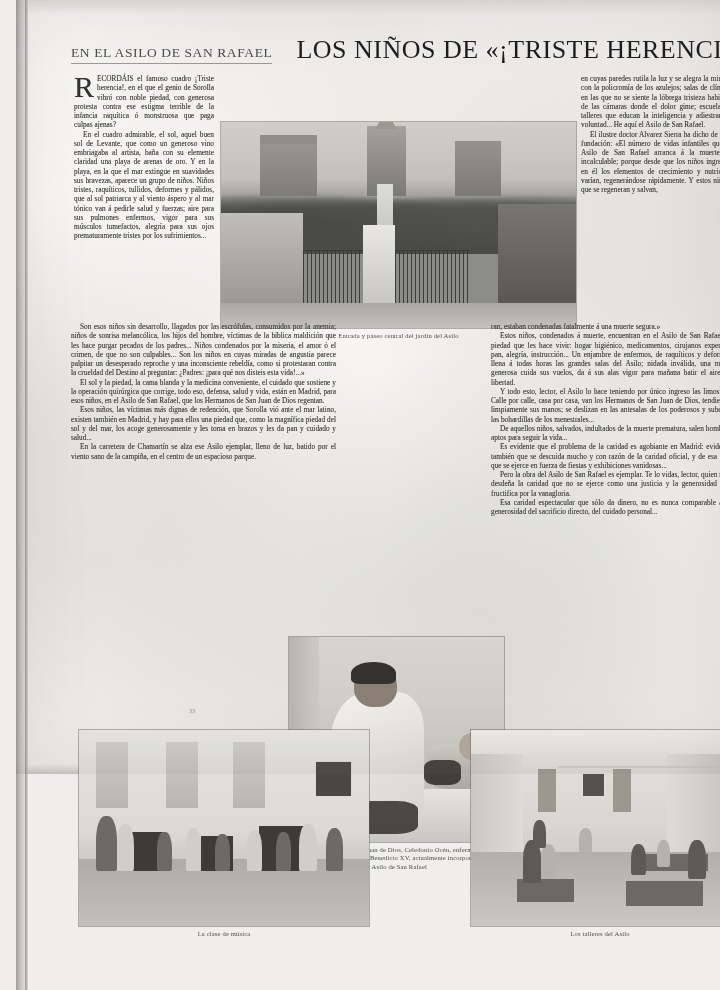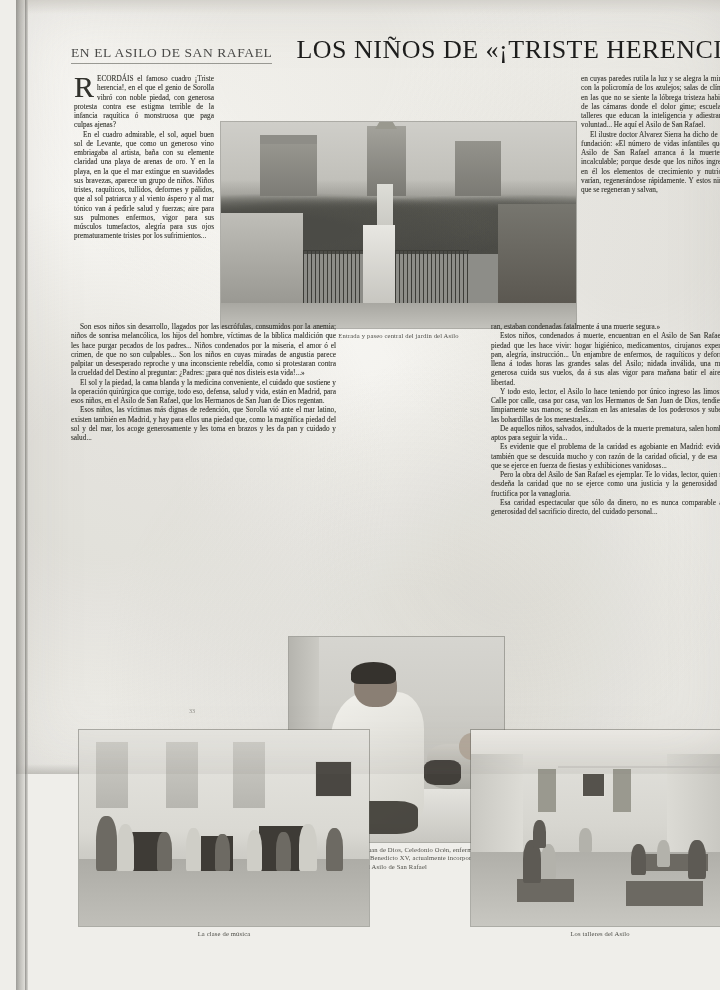--- a/index.html
+++ b/index.html
@@ -254,20 +254,21 @@
         <p>El ilustre doctor Alvarez Sierra ha dicho de esta fundación: «El número de vidas infantiles que el Asilo de San Rafael arranca á la muerte es incalculable; porque desde que los niños ingresan en él los elementos de crecimiento y nutrición varían, regenerándose rápidamente. Y estos niños, que se regeneran y salvan,</p>
       </div>
     </div>
 
     <div class="band-mid">
 
       <div class="mid-left col-text">
         <p>Son esos niños sin desarrollo, llagados por las escrófulas, consumidos por la anemia; niños de sonrisa melancólica, los hijos del hombre, víctimas de la bíblica maldición que les hace purgar pecados de los padres... Niños condenados por la miseria, el amor ó el crimen, de que no son culpables... Son los niños en cuyas miradas de angustia parece palpitar un desesperado reproche y una inconsciente rebeldía, como si protestaran contra la crueldad del Destino al preguntar: ¿Padres: ¡para qué nos disteis esta vida!...»</p>
         <p>El sol y la piedad, la cama blanda y la medicina conveniente, el cuidado que sostiene y la operación quirúrgica que corrige, todo eso, defensa, salud y vida, están en Madrid, para esos niños, en el Asilo de San Rafael, que los Hermanos de San Juan de Dios regentan.</p>
         <p>Esos niños, las víctimas más dignas de redención, que Sorolla vió ante el mar latino, existen también en Madrid, y hay para ellos una piedad que, como la magnífica piedad del sol y del mar, los acoge generosamente y les toma en brazos y les da pan y cuidado y salud...</p>
+        <p>En la carretera de Chamartín se alza ese Asilo ejemplar, lleno de luz, batido por el viento sano de la campiña, en el centro de un espacioso parque.</p>
       </div>
 
       <div class="mid-right col-text">
         <p class="noind">ran, estaban condenadas fatalmente á una muerte segura.»</p>
         <p>Estos niños, condenados á muerte, encuentran en el Asilo de San Rafael la piedad que les hace vivir: hogar higiénico, medicamentos, cirujanos expertos, pan, alegría, instrucción... Un enjambre de enfermos, de raquíticos y deformes llena á todas horas las grandes salas del Asilo; nidada inválida, una mano generosa cuida sus vuelos, da á sus alas vigor para mañana batir el aire en libertad.</p>
         <p>Y todo esto, lector, el Asilo lo hace teniendo por único ingreso las limosnas. Calle por calle, casa por casa, van los Hermanos de San Juan de Dios, tendiendo limpiamente sus manos; se deslizan en las antesalas de los poderosos y suben á las bohardillas de los menestrales...</p>
         <p>De aquellos niños, salvados, indultados de la muerte prematura, salen hombres aptos para seguir la vida...</p>
         <p>Es evidente que el problema de la caridad es agobiante en Madrid: evidente también que se descuida mucho y con razón de la caridad oficial, y de esa otra que se ejerce en fuerza de fiestas y exhibiciones vanidosas...</p>
         <p>Pero la obra del Asilo de San Rafael es ejemplar. Te lo vidas, lector, quien más desdeña la caridad que no se ejerce como una justicia y la generosidad que fructifica por la vanagloria.</p>
         <p>Esa caridad espectacular que sólo da dinero, no es nunca comparable á la generosidad del sacrificio directo, del cuidado personal...</p>

